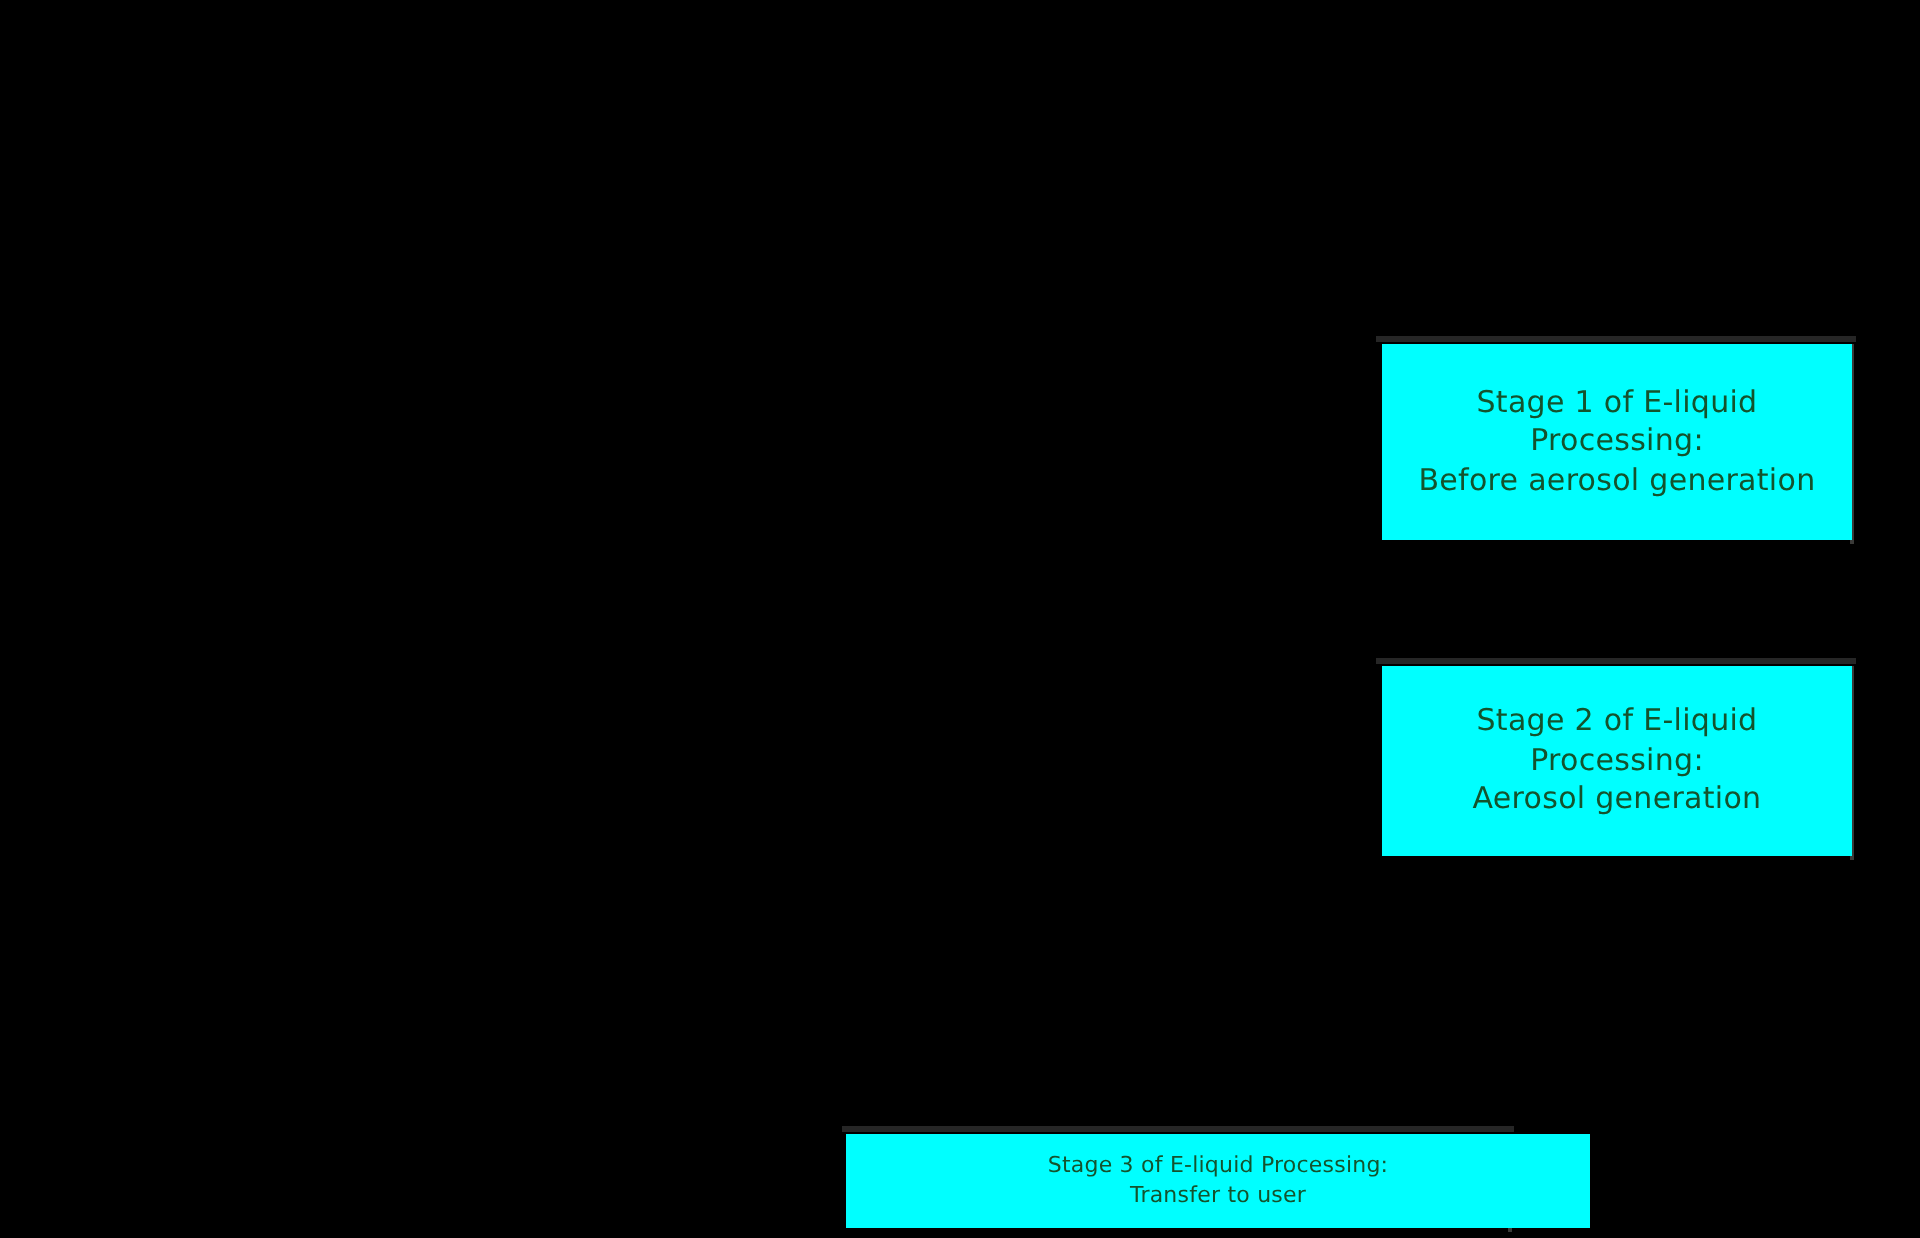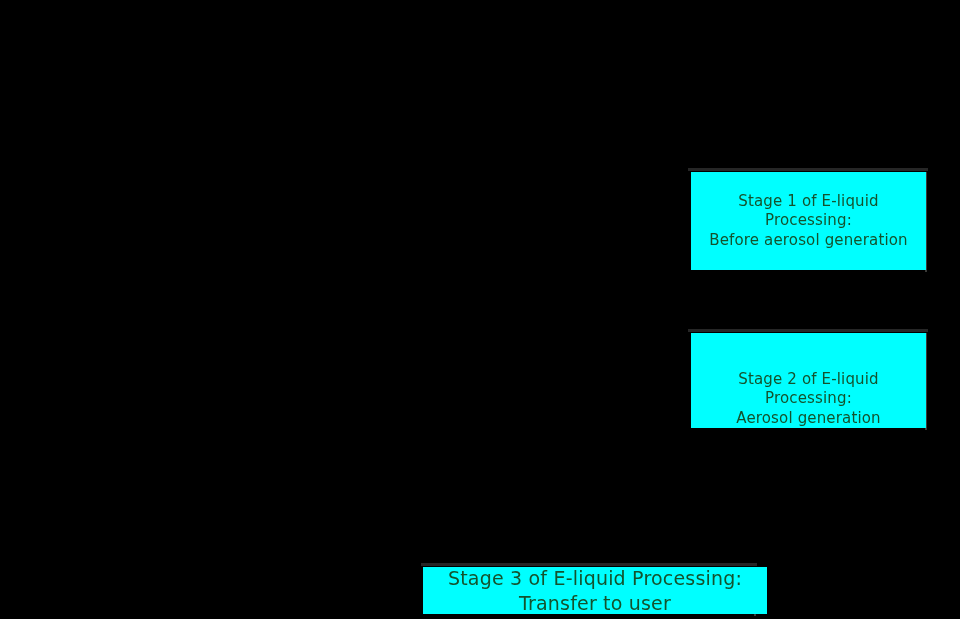--- a/index.html
+++ b/index.html
@@ -61,29 +61,28 @@
     width: 235px; height: 98px;
     font-size: 15px;
   }
   #rule-stage1-top   { left: 688px; top: 168px; width: 240px; }
   #rule-stage1-right { left: 925px; top: 172px; height: 100px; }
 
   #node-stage2 {
     left: 691px;  top: 333px;
     width: 235px; height: 95px;
     font-size: 15px;
-    align-items: flex-end;
   }
   #rule-stage2-top   { left: 688px; top: 329px; width: 240px; }
   #rule-stage2-right { left: 925px; top: 333px; height: 97px; }
 
   #node-stage3 {
     left: 423px;  top: 567px;
-    width: 344px; height: 47px;
-    font-size: 19px;
+    width: 372px; height: 47px;
+    font-size: 11px;
   }
   #rule-stage3-top   { left: 421px; top: 563px; width: 336px; }
   #rule-stage3-right { left: 754px; top: 567px; height: 49px; }
 </style>
 </head>
 <body>
 
 <div id="canvas">
 
   <div class="node-toprule" id="rule-stage1-top"></div>

